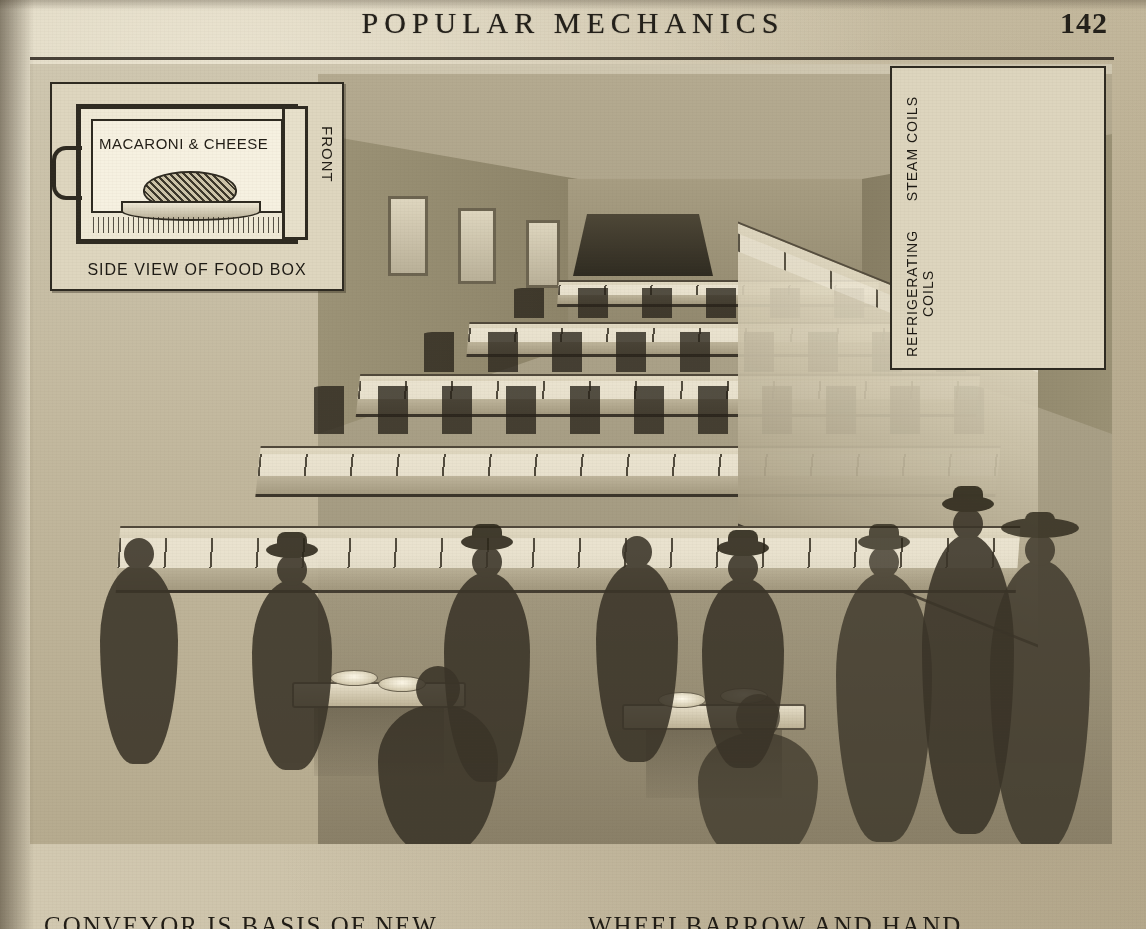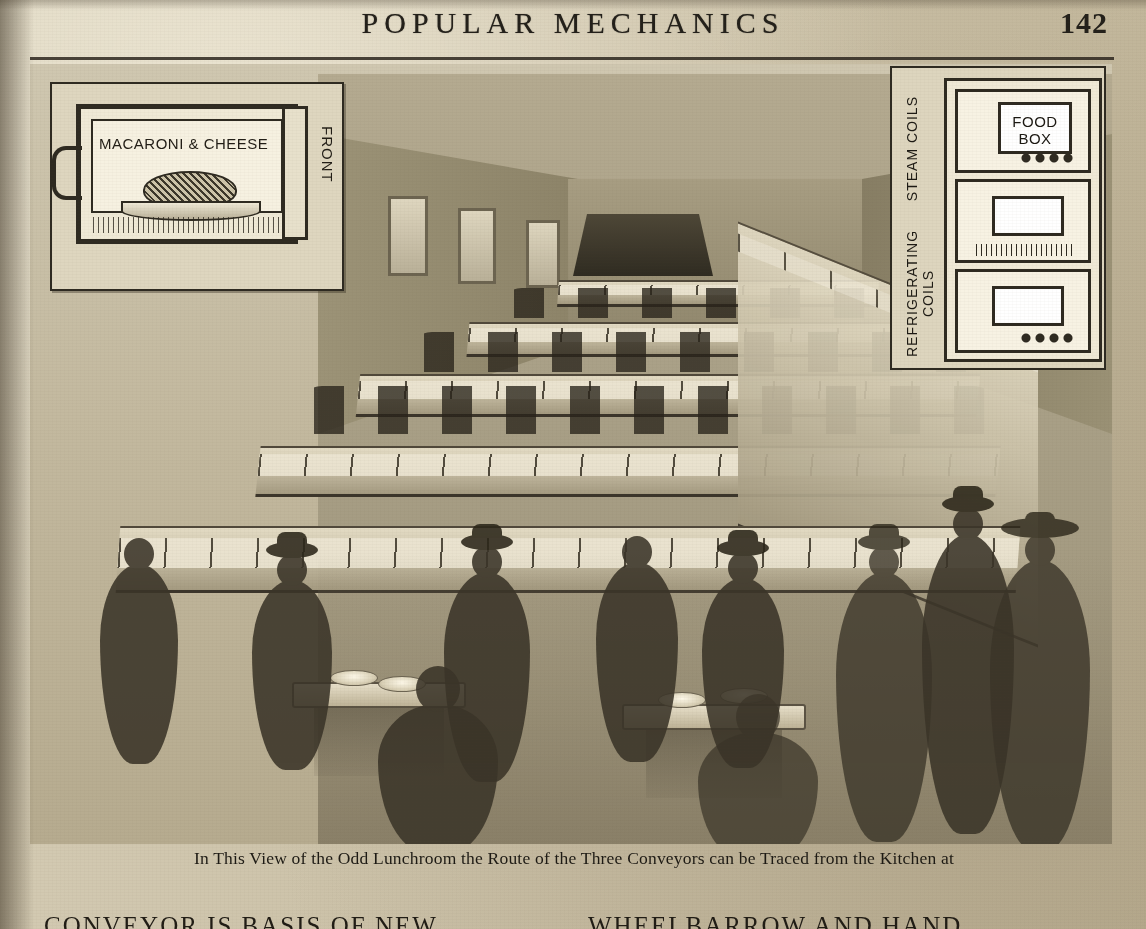--- a/index.html
+++ b/index.html
@@ -553,48 +553,34 @@
         <div class="box-outer">
           <div class="box-inner"></div>
           <div class="label-macaroni">MACARONI &amp; CHEESE</div>
           <div class="food-mound"></div>
           <div class="dish"></div>
           <div class="hatch-base"></div>
         </div>
         <div class="handle"></div>
         <div class="front-panel"></div>
         <div class="label-front">FRONT</div>
+        <div class="caption">SIDE VIEW OF FOOD BOX</div>
       </div>
 
       <div class="inset-right">
         <div class="ir-labels">
           <span class="ir-steam">STEAM COILS</span>
           <span class="ir-refrig">REFRIGERATING COILS</span>
         </div>
-        <div class="ir-stack">
-          <div class="ir-shelf s1">
-            <div class="ir-foodbox">FOOD BOX</div>
-            <div class="ir-circles"></div>
-          </div>
-          <div class="ir-shelf s2">
-            <div class="ir-smallbox"></div>
-            <div class="ir-coilrow"></div>
-          </div>
-          <div class="ir-shelf s3">
-            <div class="ir-smallbox"></div>
-            <div class="ir-circles"></div>
-          </div>
-        </div>
       </div>
 
     </div>
   </div>
 
   <div class="caption-block">
-    <div>In This View of the Odd Lunchroom the Route of the Three Conveyors can be Traced from the Kitchen at</div>
   </div>
 
   <div class="headlines">
     <div class="h h1">CONVEYOR IS BASIS OF NEW</div>
     <div class="h h2">WHEELBARROW AND HAND</div>
   </div>
 
   <div class="grain"></div>
   <div class="left-shadow"></div>
   <div class="top-shadow"></div>

